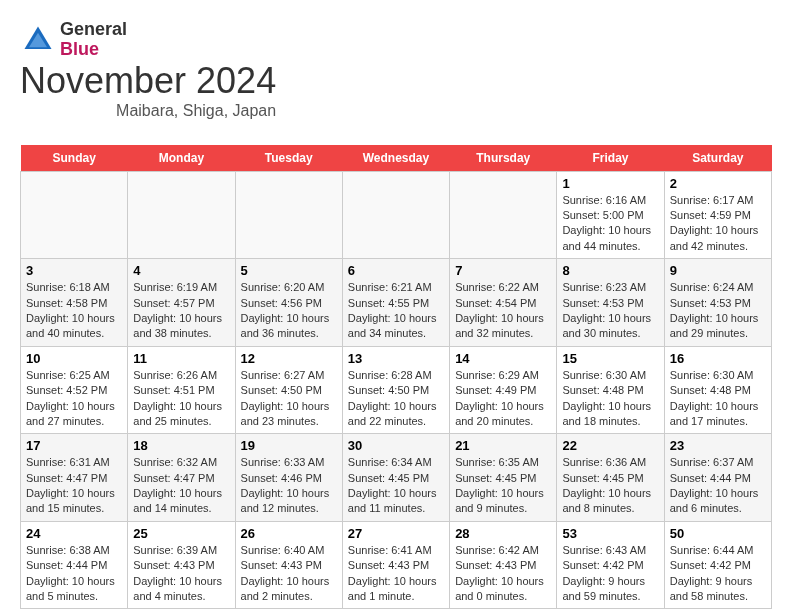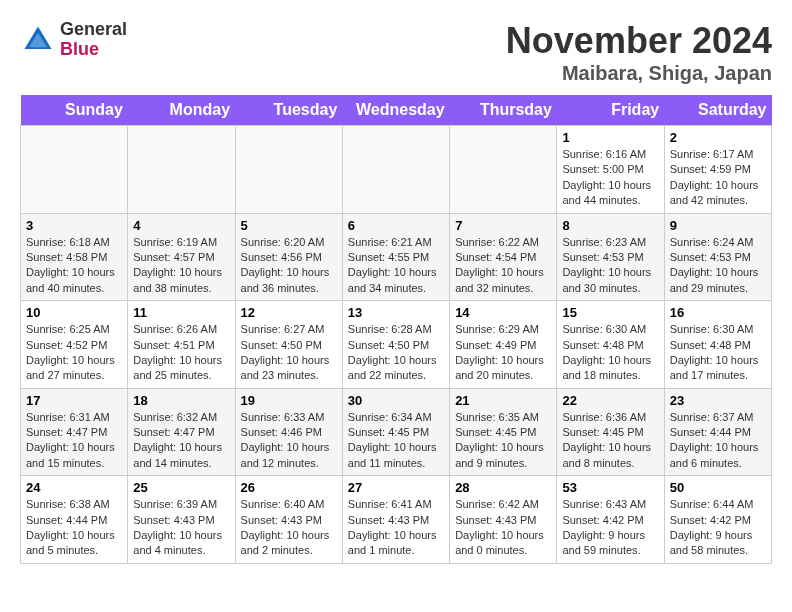--- a/index.html
+++ b/index.html
@@ -7,21 +7,22 @@
       font-family: Arial, sans-serif;
       background: #fff;
       width: 792px;
       min-height: 612px;
       padding: 20px;
     }
     .header {
       display: flex;
       justify-content: space-between;
       align-items: flex-start;
-      margin-bottom: 10px;
+      margin-bottom: 25px;
+      flex-direction: column;
     }
     .logo {
       display: flex;
       align-items: center;
       gap: 4px;
     }
     .logo-text {
       font-size: 18px;
       font-weight: bold;
       line-height: 1.1;
@@ -30,39 +31,38 @@
     .logo-blue { color: #be185d; }
     .logo-icon {
       width: 36px;
       height: 36px;
     }
     .title-block {
       text-align: right;
     }
     .month-title {
       font-size: 36px;
-      font-weight: bold;
+      font-weight: normal;
       color: #333;
     }
     .location {
-      font-size: 20px;
+      font-size: 16px;
       color: #555;
-      font-weight: bold;
     }
     table {
       width: 100%;
       border-collapse: collapse;
       font-size: 11px;
     }
     thead tr th {
-      background: #8b5cf6;
+      background: #ef4444;
       color: #fff;
-      text-align: right;
+      text-align: center;
       padding: 6px 5px;
-      font-size: 16px;
+      font-size: 12px;
       font-weight: bold;
     }
     tbody tr td {
       border: 1px solid #ccc;
       vertical-align: top;
       padding: 4px 5px;
       height: 80px;
       width: 14.28%;
     }
     tbody tr td.empty {

